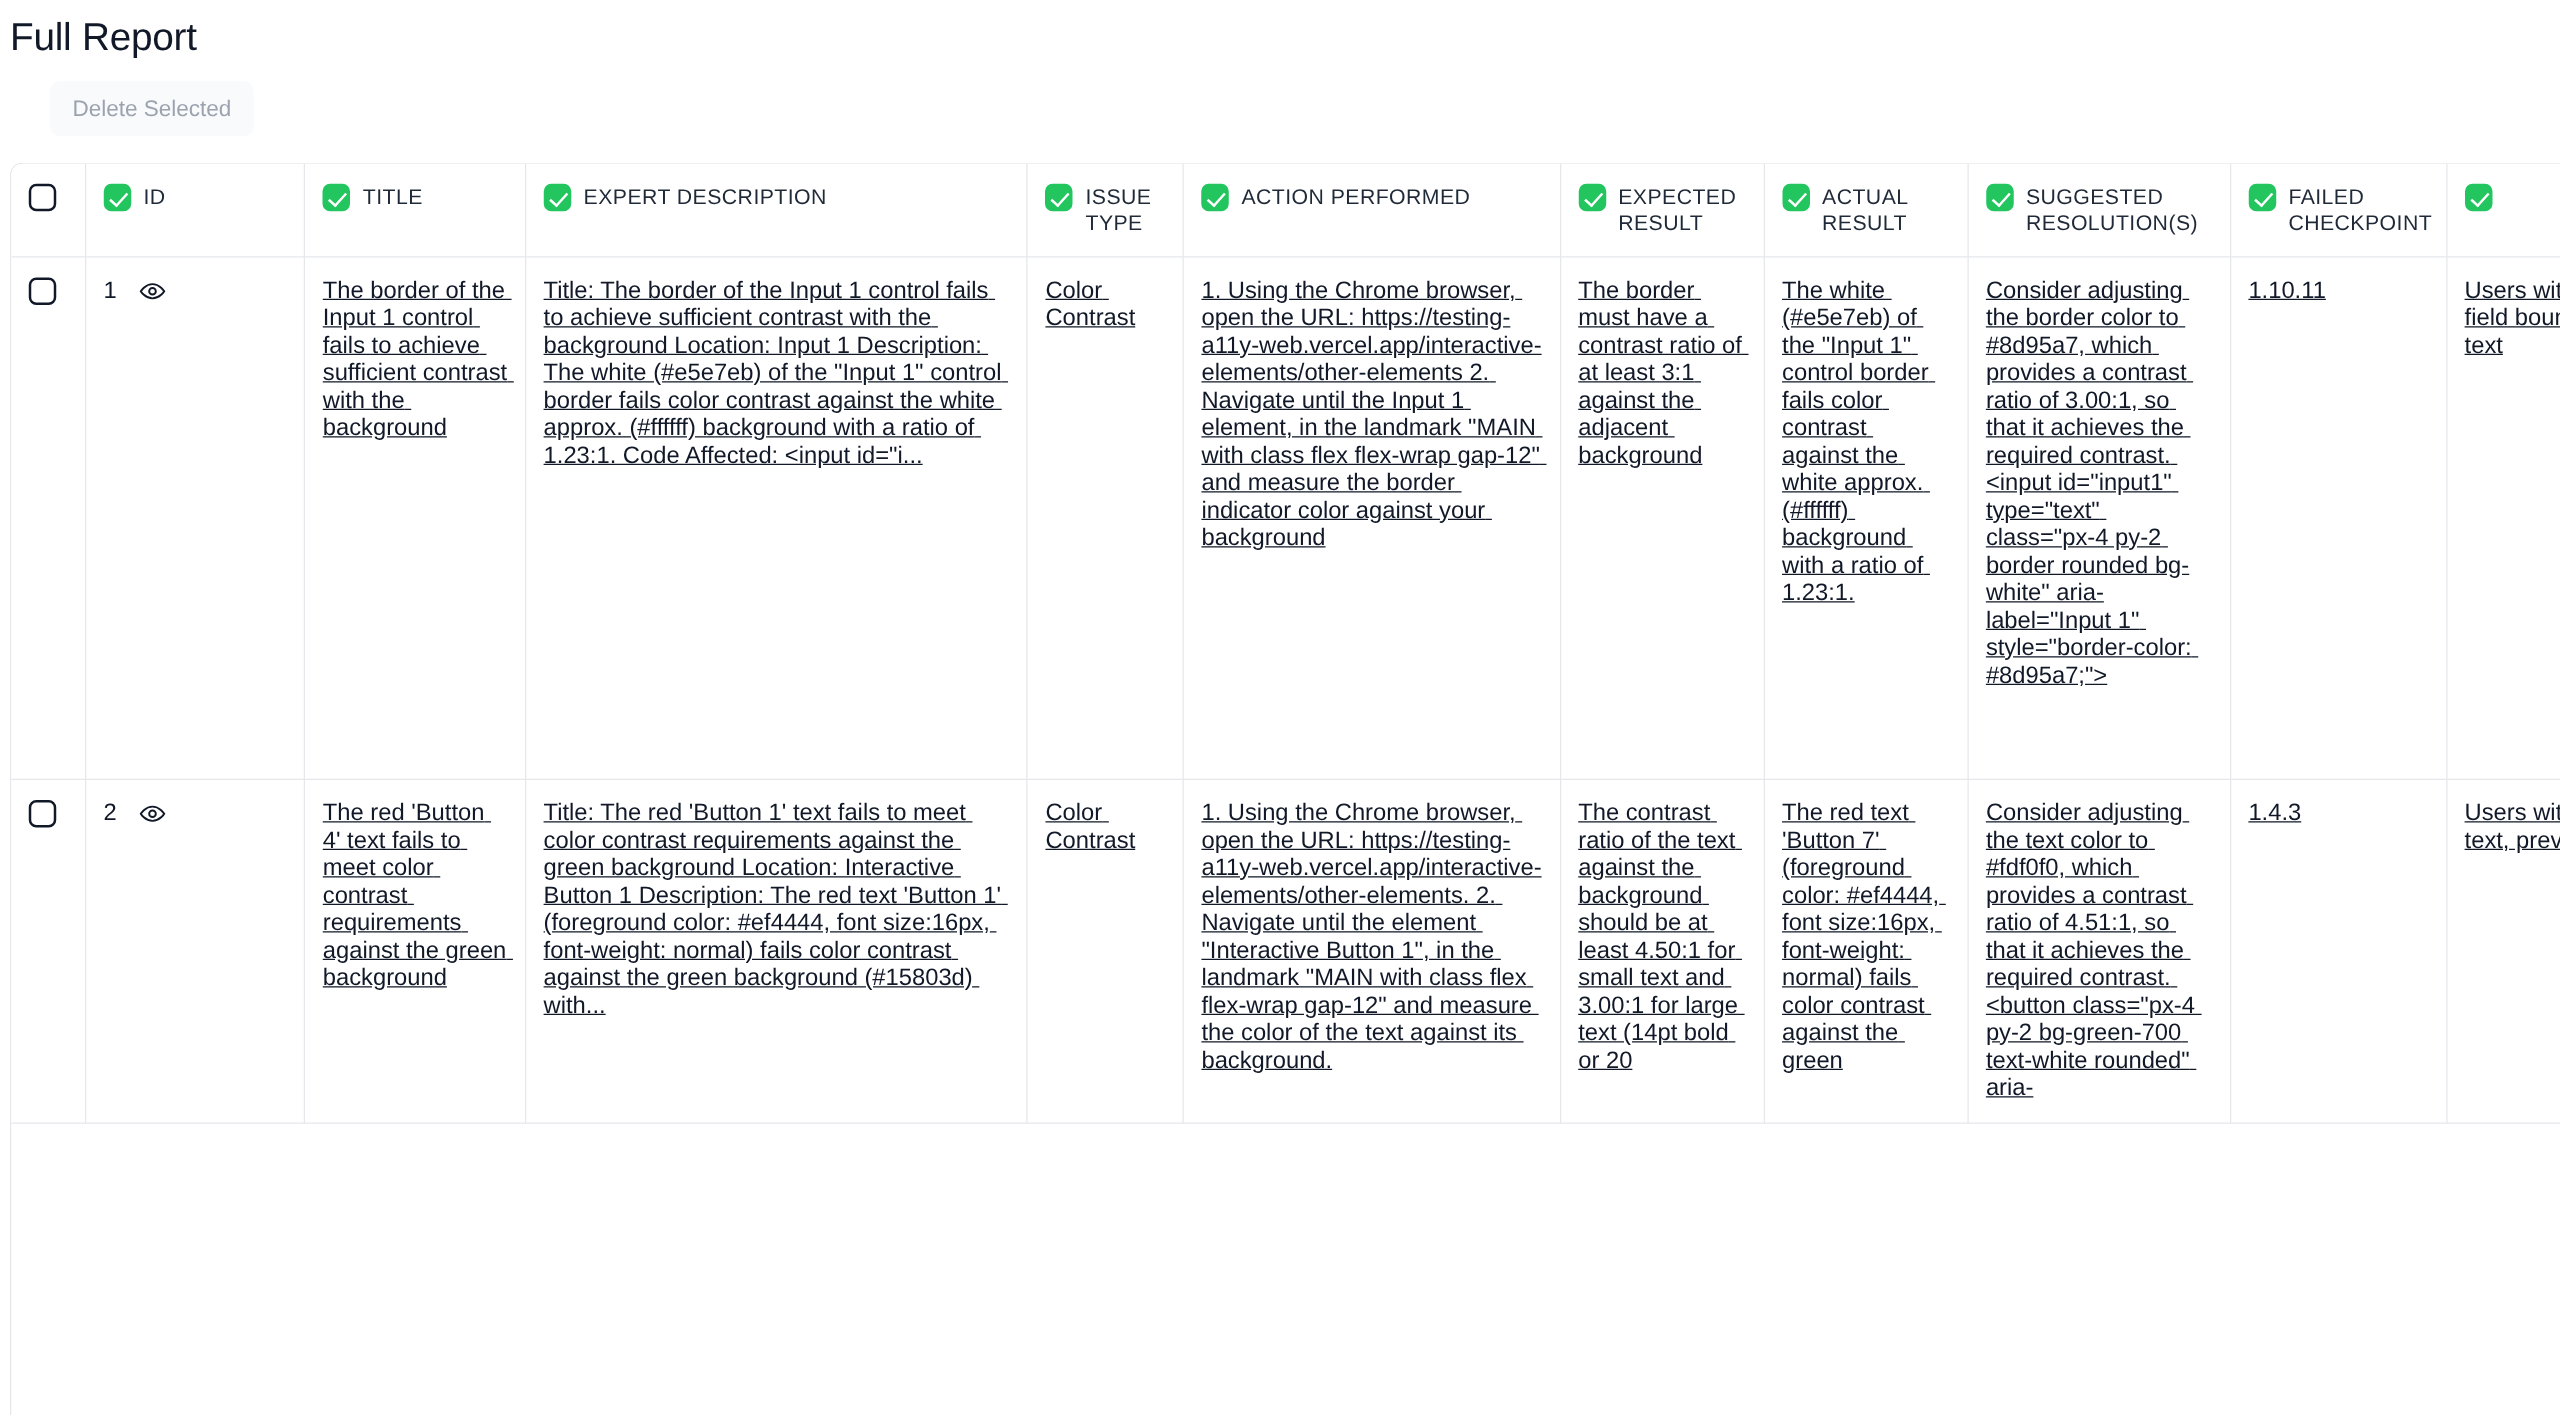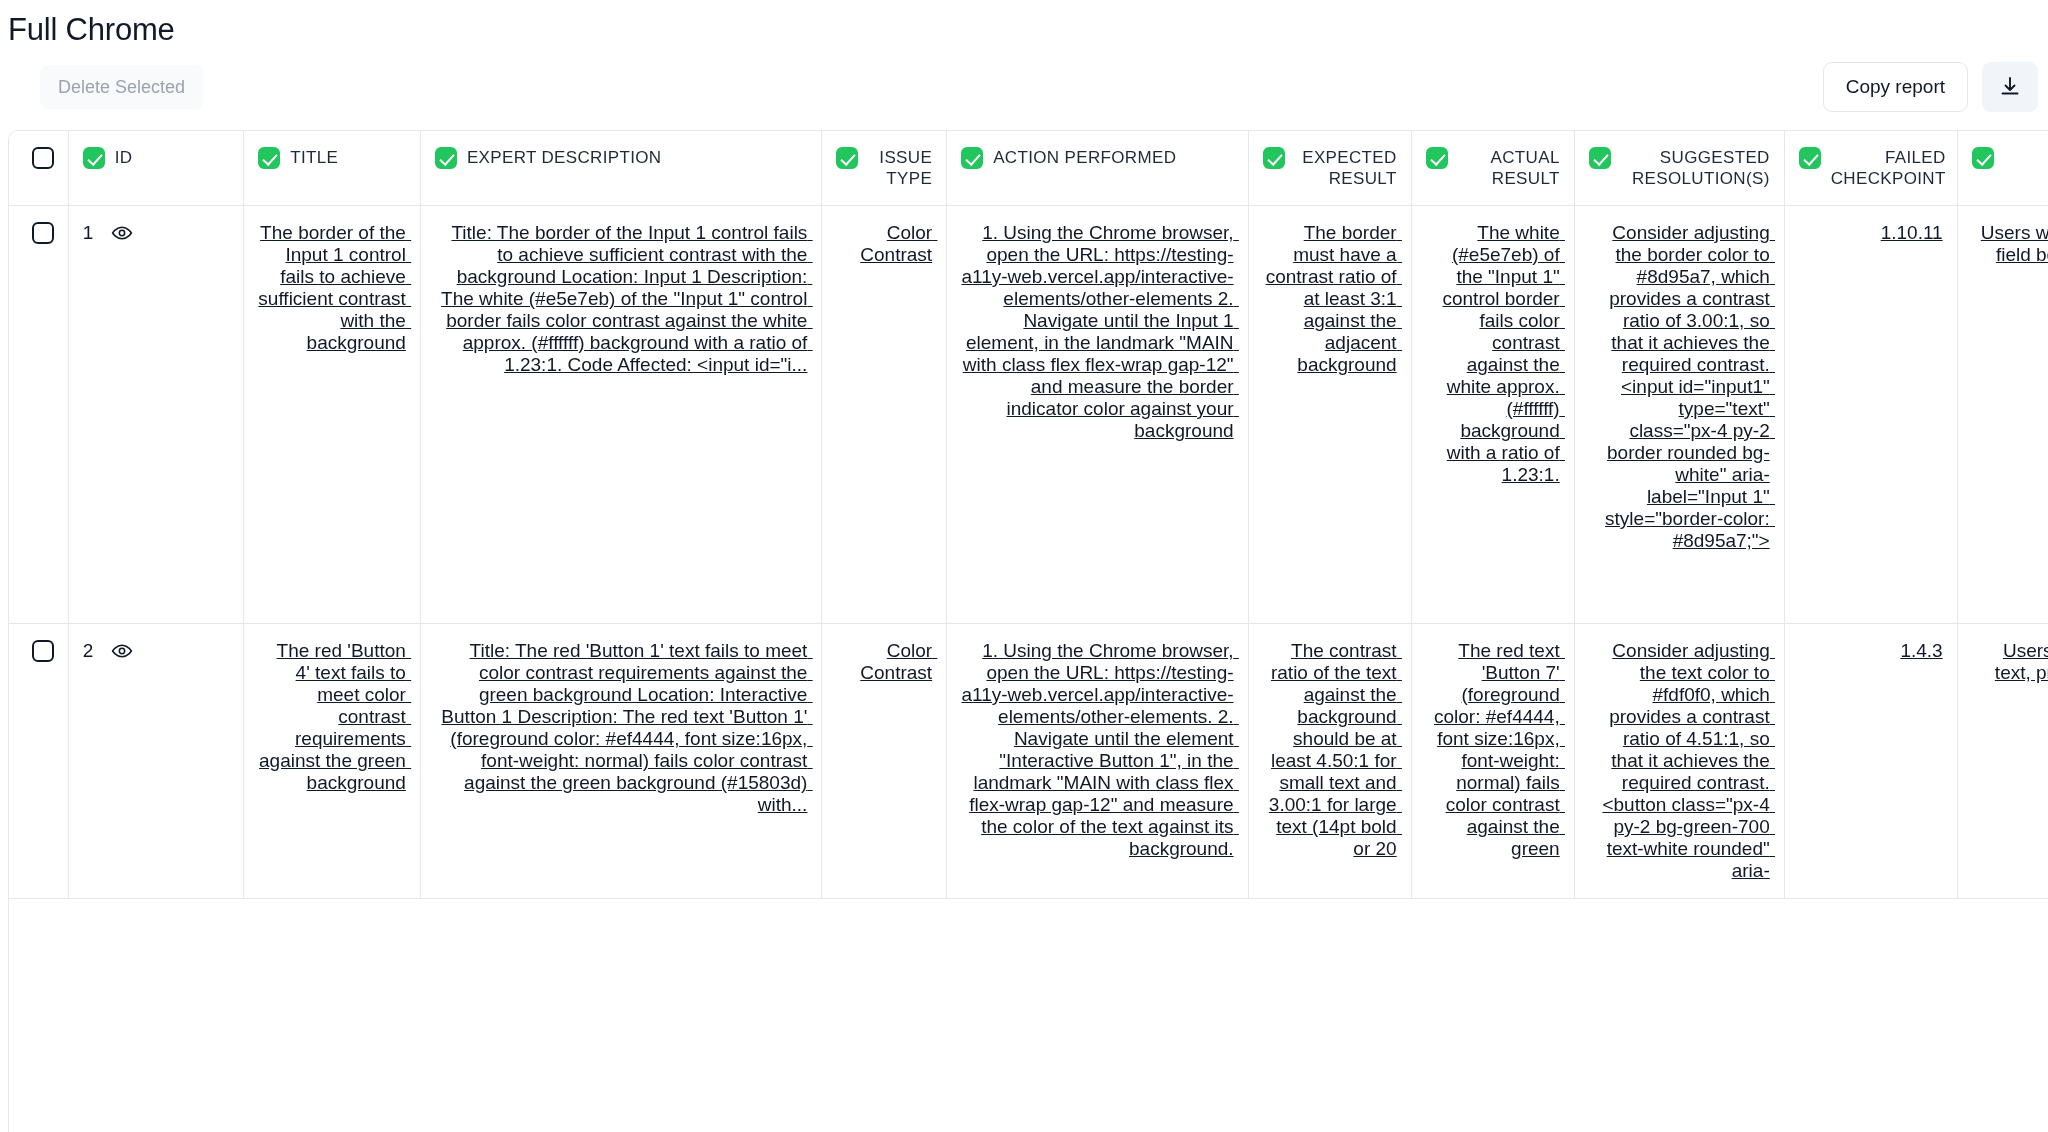--- a/index.html
+++ b/index.html
@@ -109,21 +109,21 @@
     width: 2480px;
     background: #fff;
   }
 
   table.report th,
   table.report td {
     border-right: 1px solid #e5e7eb;
     border-bottom: 1px solid #e5e7eb;
     vertical-align: top;
     padding: 16px 14px;
-    text-align: right;
+    text-align: left;
   }
 
   thead th {
     padding: 22px 14px 20px 14px;
     border-bottom: 1px solid #e5e7eb;
     background: #ffffff;
     font-weight: 500;
     font-size: 17px;
     letter-spacing: 0.35px;
     color: #1f2937;
@@ -216,37 +216,25 @@
 
   .cell-text { white-space: pre-wrap; overflow-wrap: break-word; word-break: break-word; text-decoration: underline; }
 
   .row-1 td { height: 418px; }
 </style>
 </head>
 <body>
 
 <div class="page">
 
-  <h1 class="page-title">Full Chrome</h1>
+  <h1 class="page-title">Full Report</h1>
 
   <div class="toolbar">
     <button class="btn-delete-selected">Delete Selected</button>
 
-    <div class="toolbar-right">
-      <button class="btn-copy-report">Copy report</button>
-      <button class="btn-download">
-        <span>
-          <svg width="24" height="24" viewBox="0 0 24 24" fill="none" stroke="#111827" stroke-width="1.9" stroke-linecap="round" stroke-linejoin="round">
-            <path d="M12 3v11"></path>
-            <path d="M7.5 10.5L12 15l4.5-4.5"></path>
-            <path d="M4.5 18.5h15"></path>
-          </svg>
-        </span>
-      </button>
-    </div>
   </div>
 
   <div class="table-wrap">
     <table class="report">
       <colgroup>
         <col class="c-select">
           <col class="c-id">
           <col class="c-title">
           <col class="c-expert">
         <col class="c-issue">

